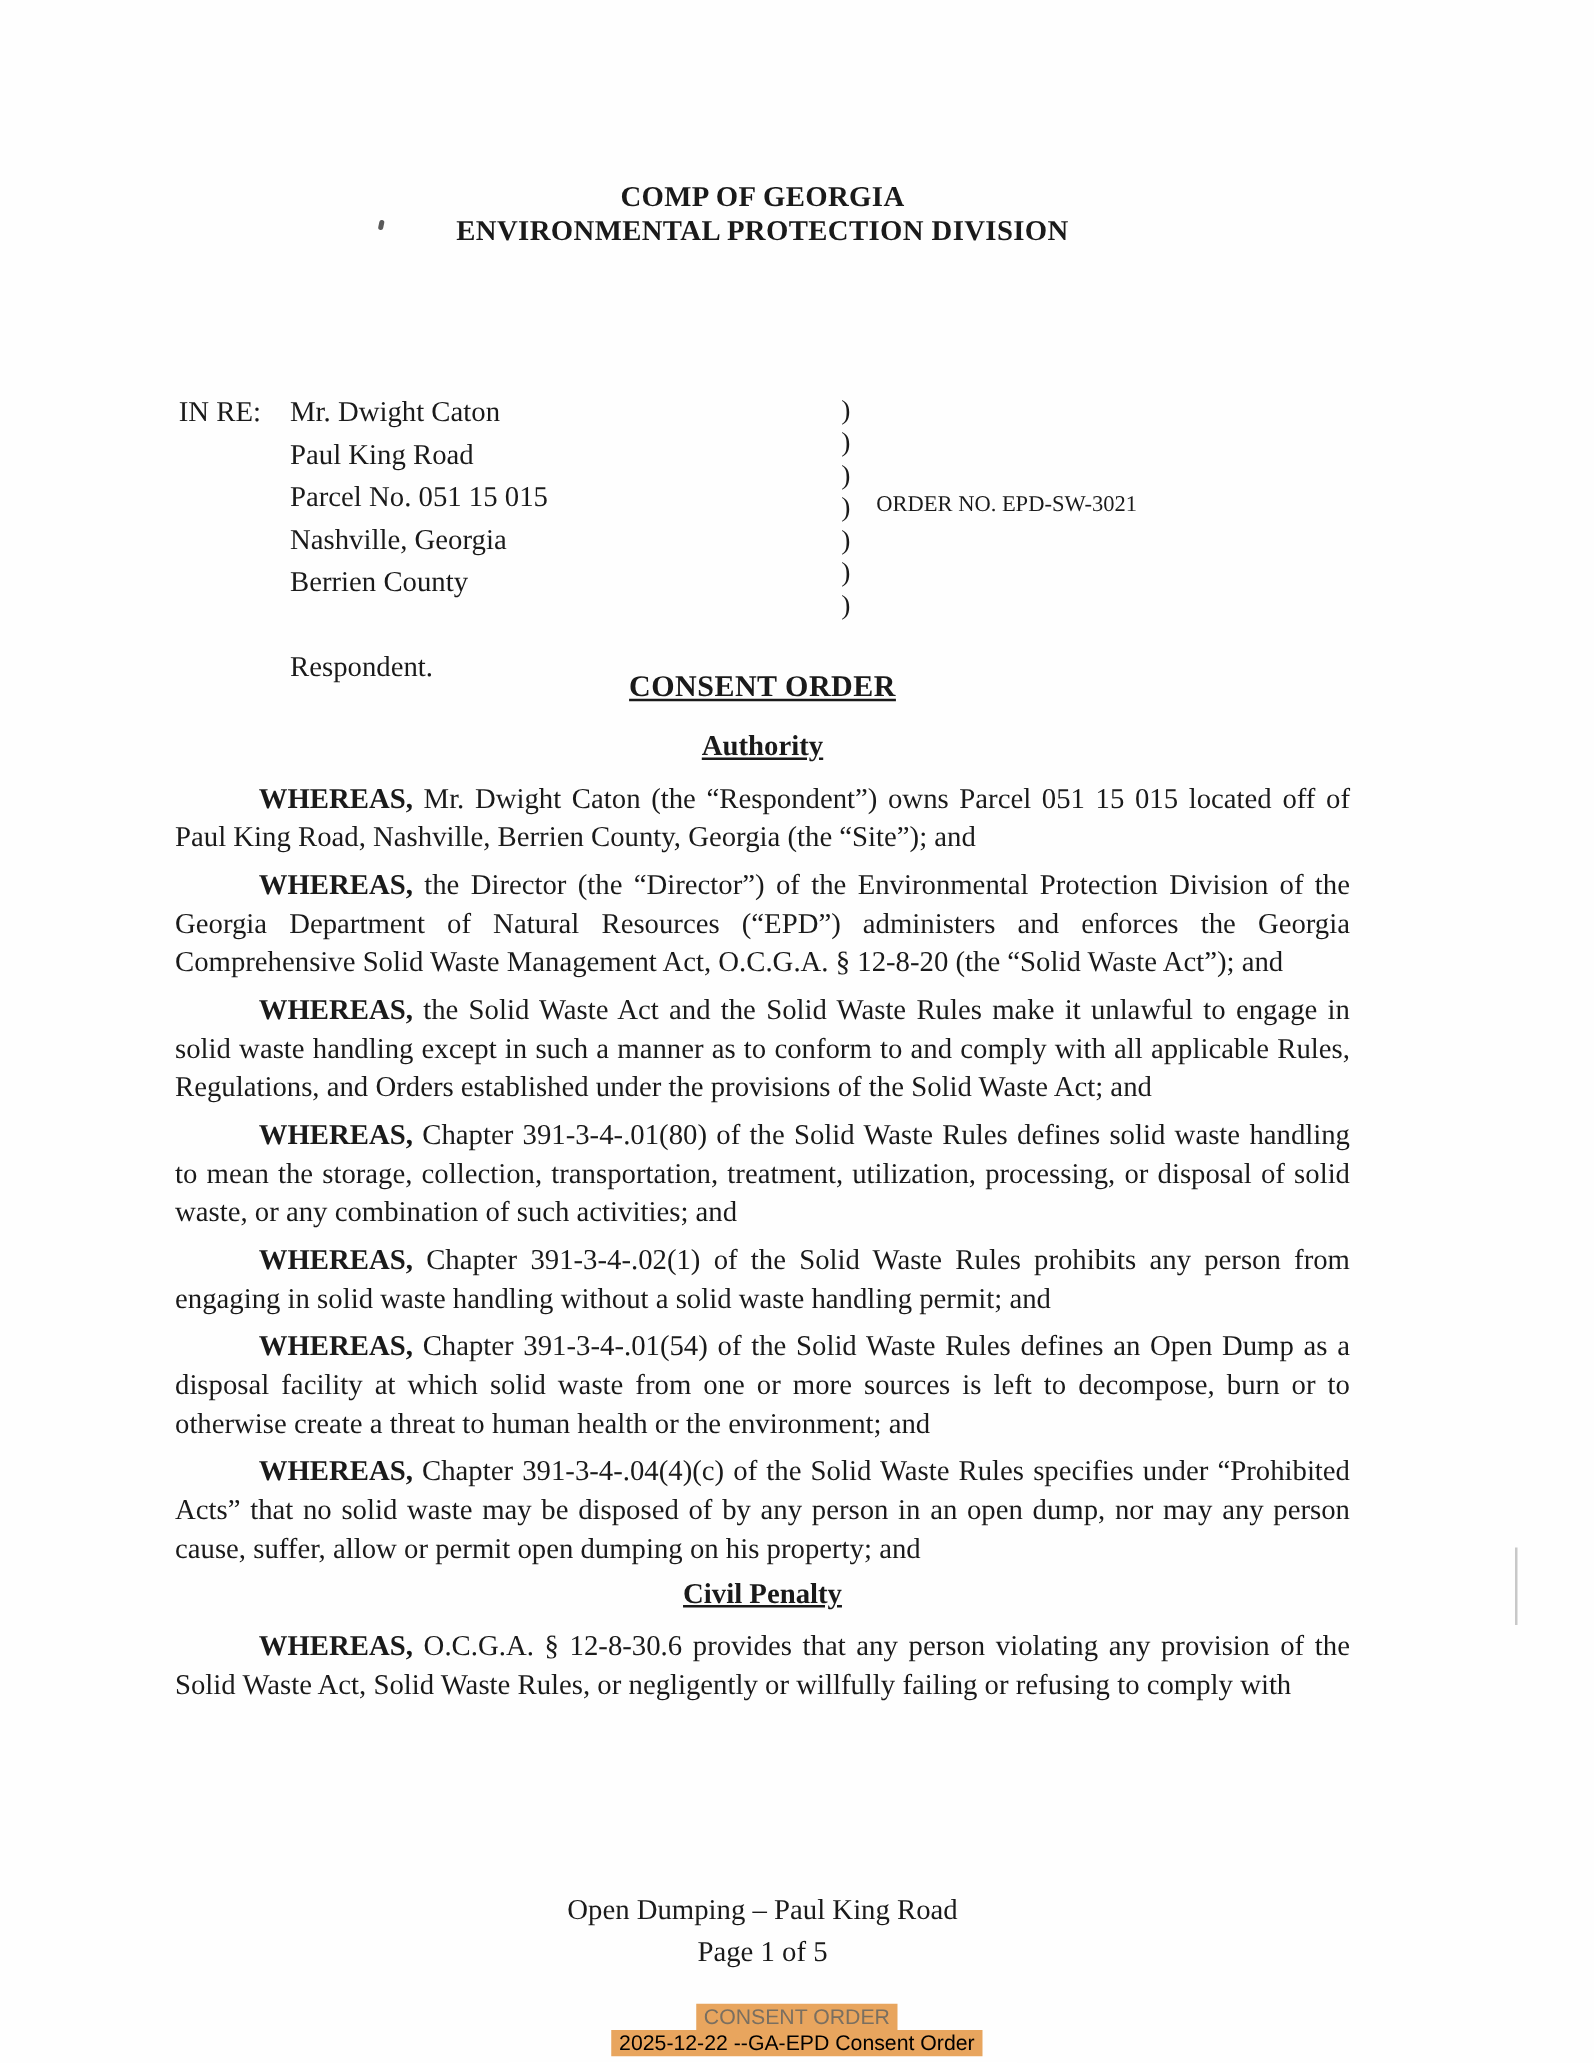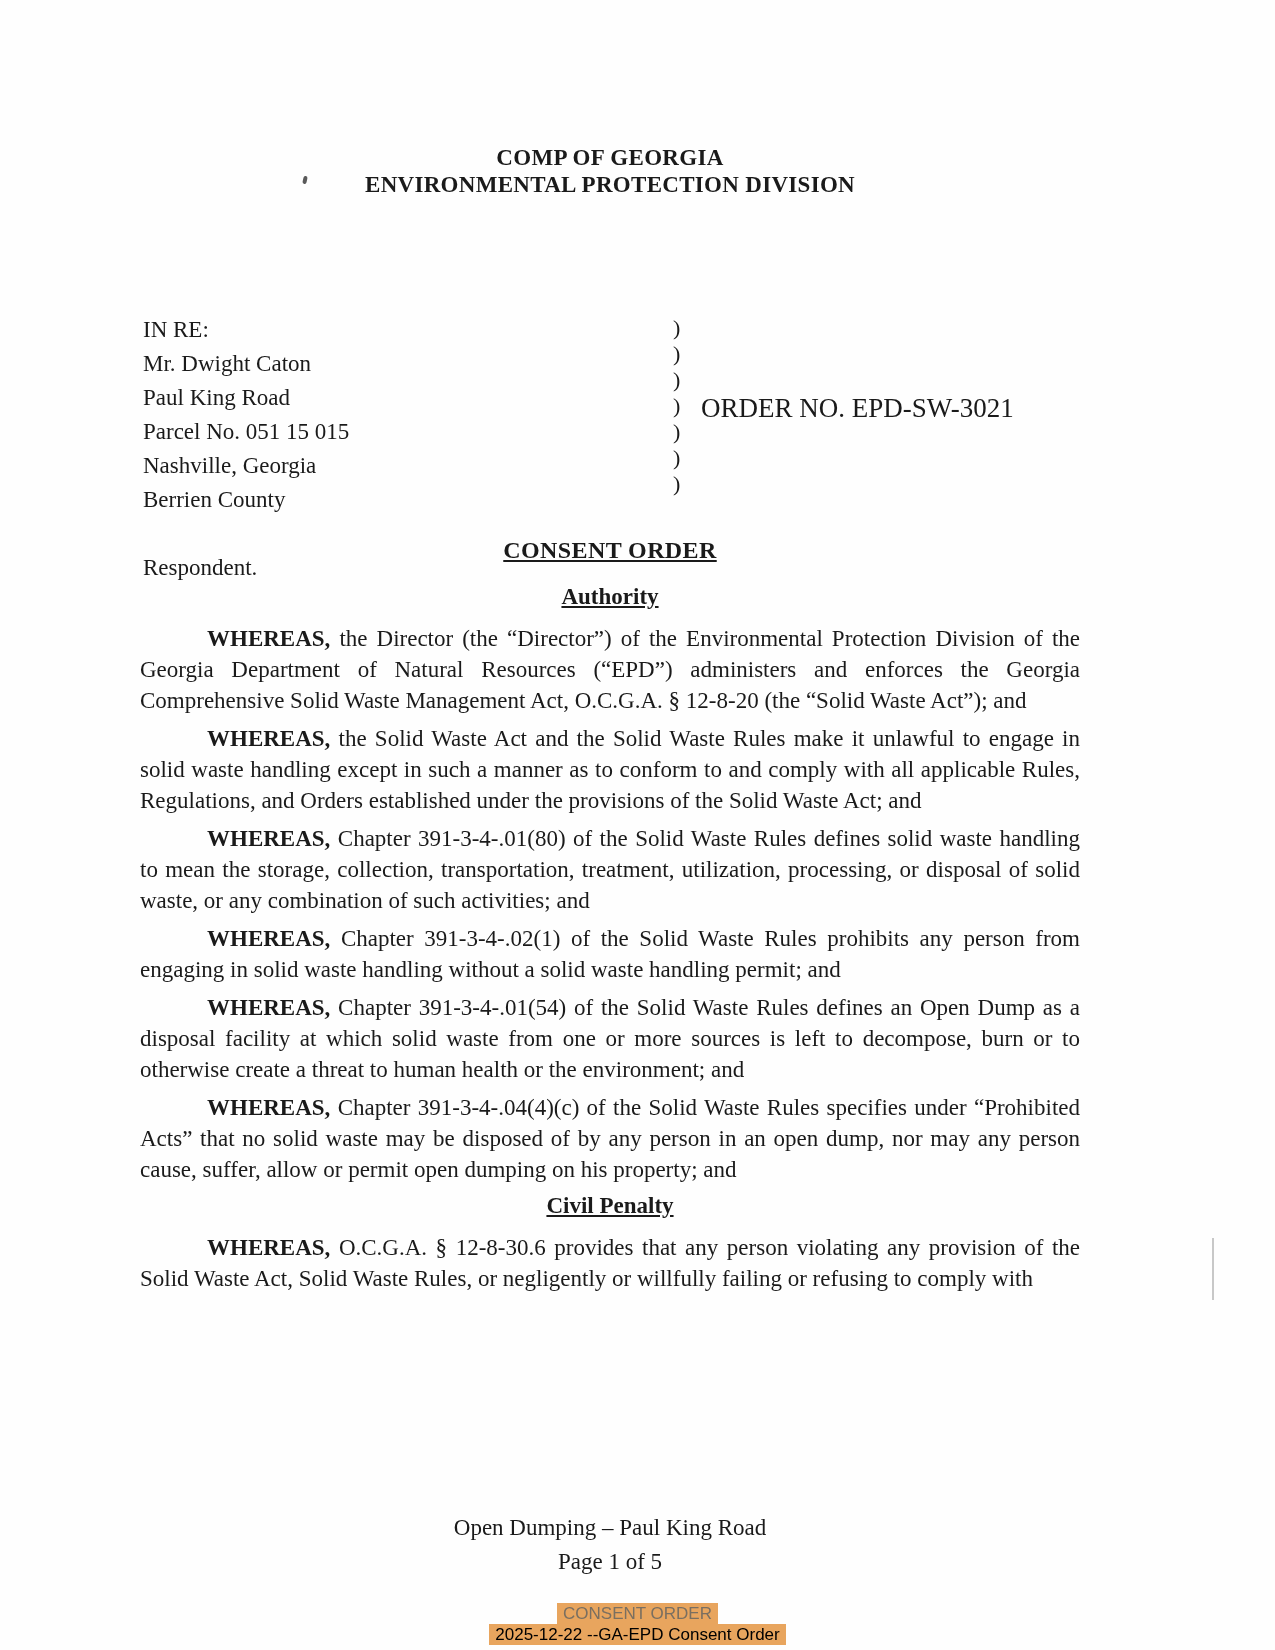--- a/index.html
+++ b/index.html
@@ -23,35 +23,34 @@
     font-size: 23px;
     line-height: 27px;
     letter-spacing: 0.3px;
   }
   
   .caption {
     position: absolute;
     top: 313px; left: 143px;
     font-size: 23px;
     display: flex;
-    flex-direction: column;
   }
   .caption .inre-label { width: 89px; line-height: 34px; }
   .caption .party-lines div { line-height: 34px; }
   .caption .respondent { line-height: 34px; margin-top: 34px; }
   .paren-col {
     position: absolute;
     top: 315px; left: 673px;
     font-size: 22px;
   }
   .paren-col div { line-height: 26px; height: 26px; }
   .order-no {
     position: absolute;
     top: 393px; left: 701px;
-    font-size: 27px;
+    font-size: 18px;
   }
   
   .doc-title {
     position: absolute;
     top: 537px; left: 140px; width: 940px;
     text-align: center;
     font-size: 24px;
     font-weight: bold;
     letter-spacing: 0.4px;
   }
@@ -153,20 +152,21 @@
   <div class="doc-title">
     <span>CONSENT ORDER</span>
   </div>
 
   <div class="doc-body">
 
     <div class="section-heading">
       <span>Authority</span>
     </div>
 
+    <p><strong class="lead">WHEREAS,</strong><span> Mr. Dwight Caton (the “Respondent”) owns Parcel 051 15 015 located off of Paul King Road, Nashville, Berrien County, Georgia (the “Site”); and</span></p>
 
     <p><strong class="lead">WHEREAS,</strong><span> the Director (the “Director”) of the Environmental Protection Division of the Georgia Department of Natural Resources (“EPD”) administers and enforces the Georgia Comprehensive Solid Waste Management Act, O.C.G.A. § 12-8-20 (the “Solid Waste Act”); and</span></p>
 
 
     <p><strong class="lead">WHEREAS,</strong><span> the Solid Waste Act and the Solid Waste Rules make it unlawful to engage in solid waste handling except in such a manner as to conform to and comply with all applicable Rules, Regulations, and Orders established under the provisions of the Solid Waste Act; and</span></p>
 
     <p><strong class="lead">WHEREAS,</strong><span> Chapter 391-3-4-.01(80) of the Solid Waste Rules defines solid waste handling to mean the storage, collection, transportation, treatment, utilization, processing, or disposal of solid waste, or any combination of such activities; and</span></p>
 
     <p><strong class="lead">WHEREAS,</strong><span> Chapter 391-3-4-.02(1) of the Solid Waste Rules prohibits any person from engaging in solid waste handling without a solid waste handling permit; and</span></p>
 

